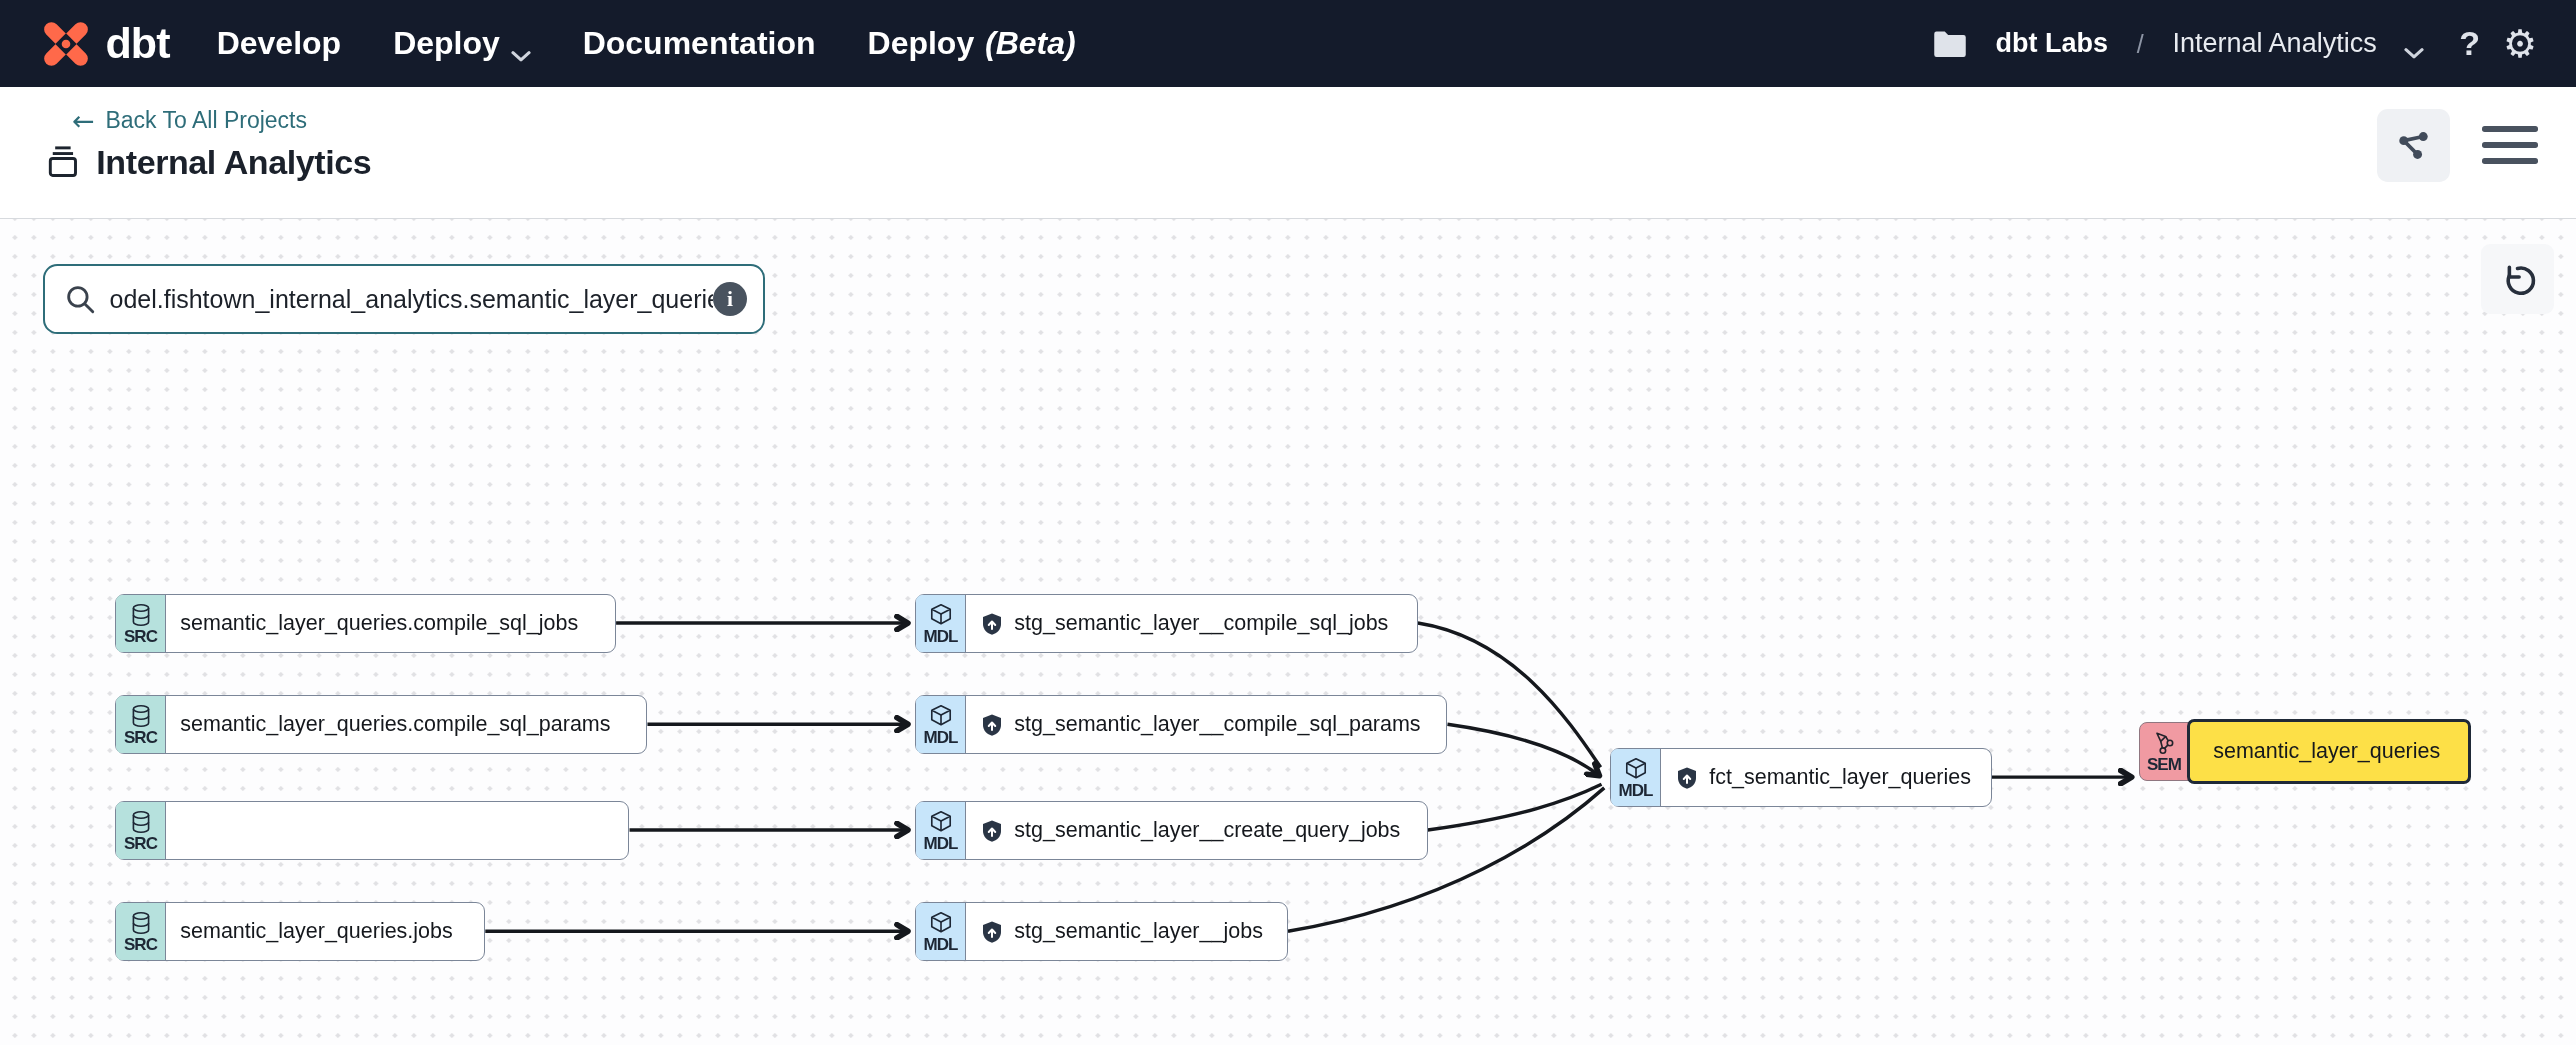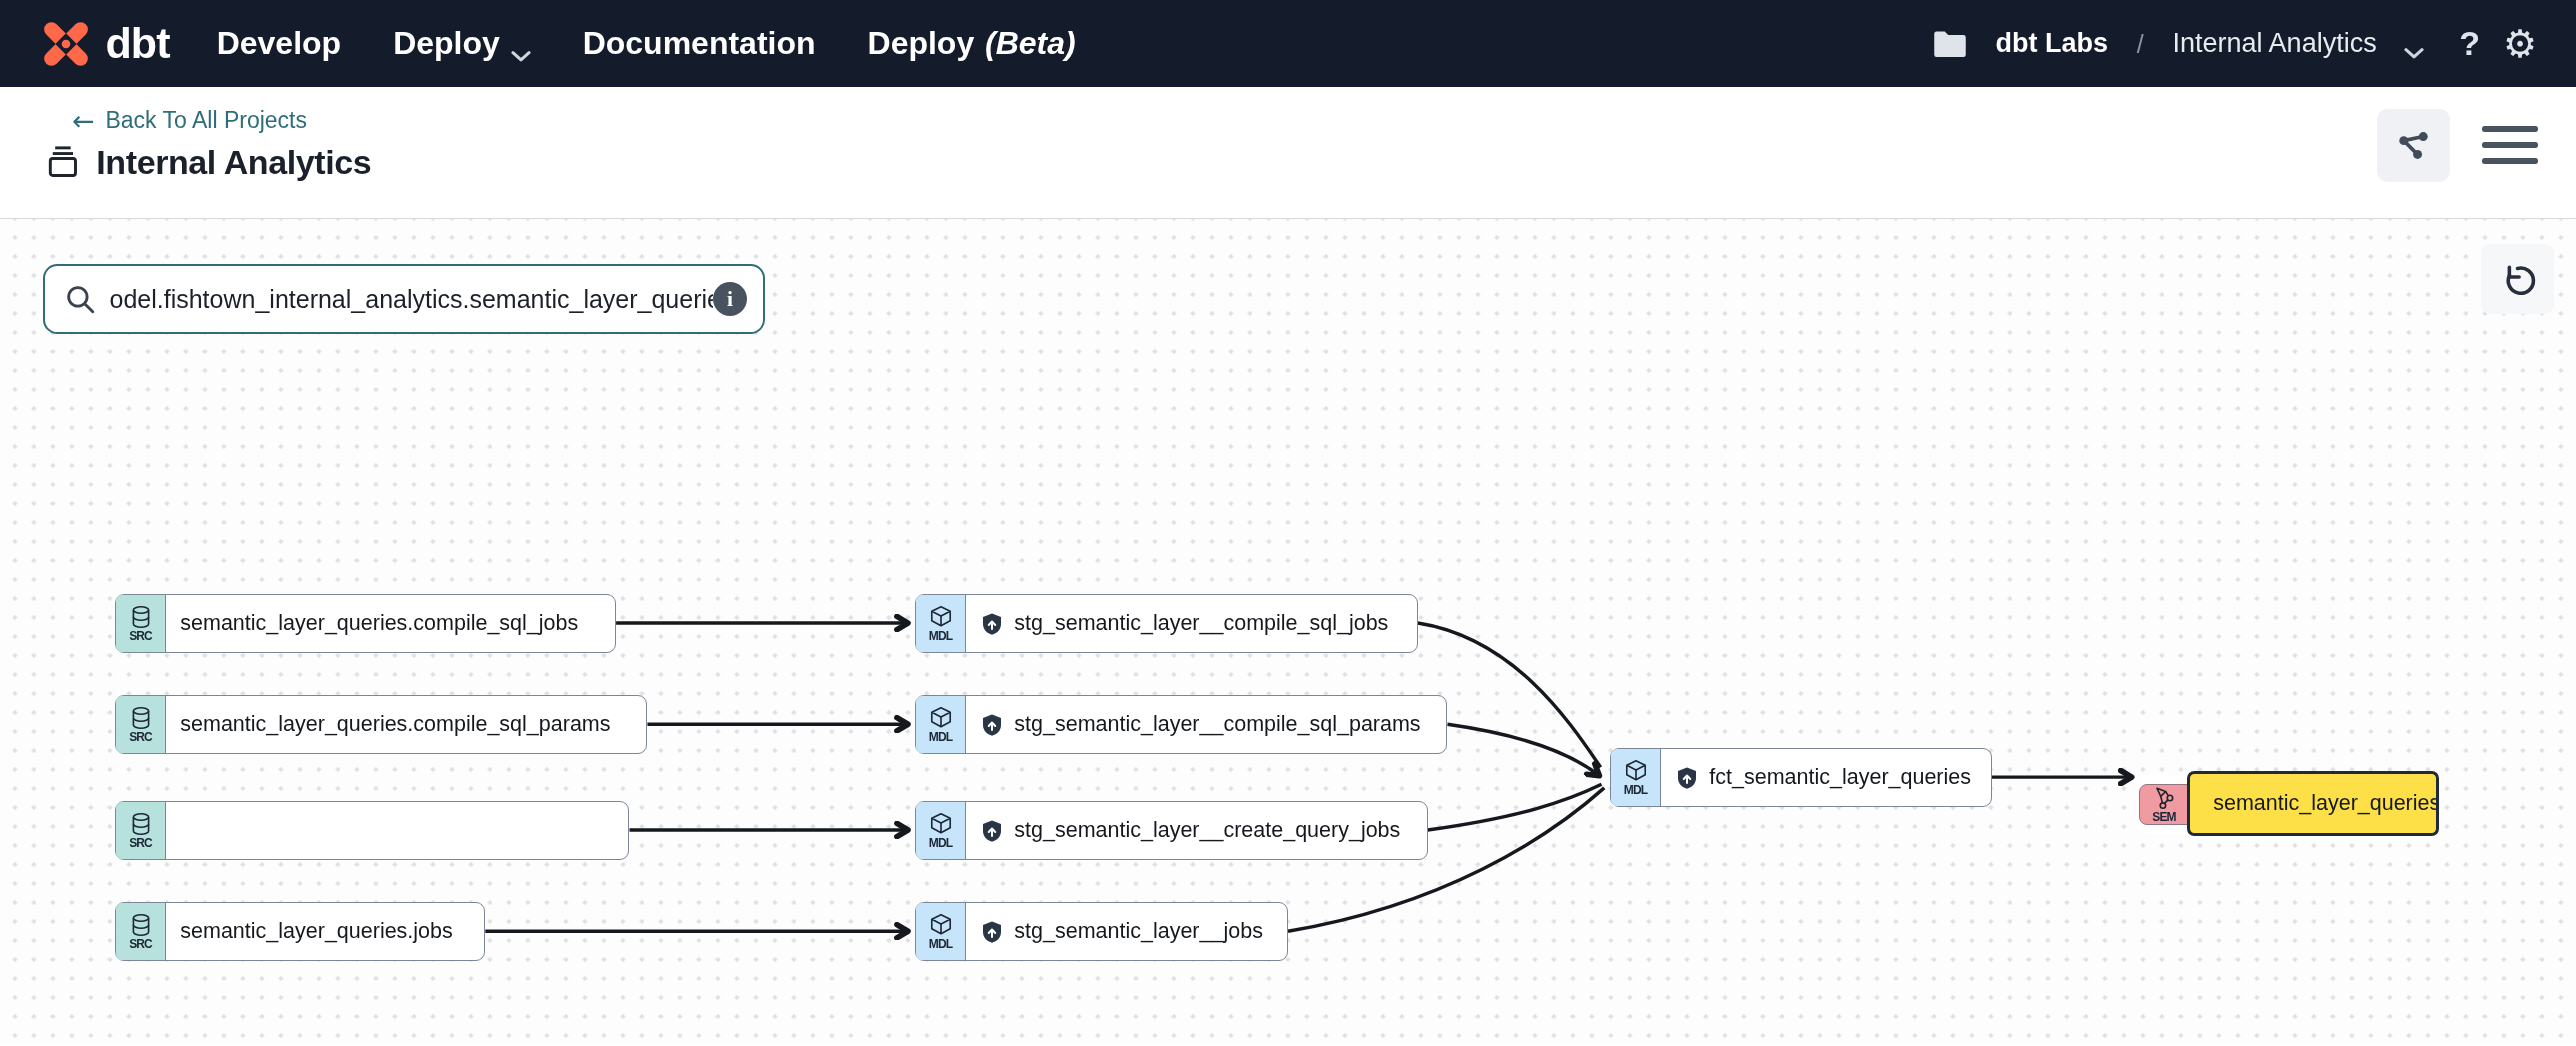--- a/index.html
+++ b/index.html
@@ -57,21 +57,21 @@
   .reset-btn svg { width:39px; height:39px; }
 
   .edges { position:absolute; left:0; top:0; width:2576px; height:826px; pointer-events:none; }
   .edges path { fill:none; stroke:#15181d; stroke-width:3.8; }
 
   .node { position:absolute; height:59px; display:flex; background:#fff; border:1.8px solid #7b8698;
     border-radius:9px; cursor:pointer; }
   .badge { width:50px; flex:none; display:flex; flex-direction:column; align-items:center; justify-content:center;
     border-right:1.8px solid #7b8698; border-radius:6.3px 0 0 6.3px; }
   .badge svg { width:26px; height:26px; }
-  .badge span { font-size:12px; font-weight:600; color:#1d2735; letter-spacing:-0.9px; line-height:1.05; }
+  .badge span { font-size:17px; font-weight:600; color:#1d2735; letter-spacing:-0.9px; line-height:1.05; }
   .node-src .badge { background:#b6e1dd; }
   .node-mdl .badge { background:#c7e5fa; }
   .node-sem .badge { background:#f09aa2; }
   .nlabel { flex:1; display:flex; align-items:center; gap:10px; padding:0 14.3px; font-size:21.5px; color:#15181d; white-space:nowrap; overflow:hidden; }
   .nlabel .shield { width:24px; height:24px; flex:none; }
   .node-sem { border:none; }
   .node-sem .badge { border:1.8px solid #8f7680; border-radius:8px 0 0 8px; }
   .node-sem .nlabel { border:3.6px solid #1f2937; border-radius:7.2px; height:65px; margin:-2.7px 0 0 -1.8px; background:#fde047; padding:0 23px; }
 </style>
 </head>
@@ -348,21 +348,21 @@
     </div>
     <div class="nlabel">
       <svg class="shield" viewBox="0 0 48 48">
           <path d="M24 3 L42 10 V24 C42 35 34 42.5 24 45.5 C14 42.5 6 35 6 24 V10 Z" fill="#2a3545"></path>
           <path d="M24 34 V20 M17.5 26 L24 19 L30.5 26" stroke="#fff" stroke-width="4" fill="none" stroke-linecap="round" stroke-linejoin="round"></path>
         </svg>
       <span>fct_semantic_layer_queries</span>
     </div>
   </div>
 
-  <div class="node node-sem" style="left:2139px; top:556px; width:300px;align-items:center;">
+  <div class="node node-sem" style="left:2139px; top:503px; width:332px;">
     <div class="badge">
       <svg viewBox="0 0 48 48">
         <g fill="none" stroke="#22232b" stroke-width="3" stroke-linejoin="round">
           <path d="M11 6 L27 12 L18 21 Z"></path>
           <circle cx="35" cy="24" r="5"></circle>
           <circle cx="22" cy="38" r="5"></circle>
           <line x1="27" y1="12" x2="32" y2="20"></line>
           <line x1="31" y1="28" x2="25" y2="34"></line>
           <line x1="18" y1="21" x2="21" y2="33"></line>
         </g>

